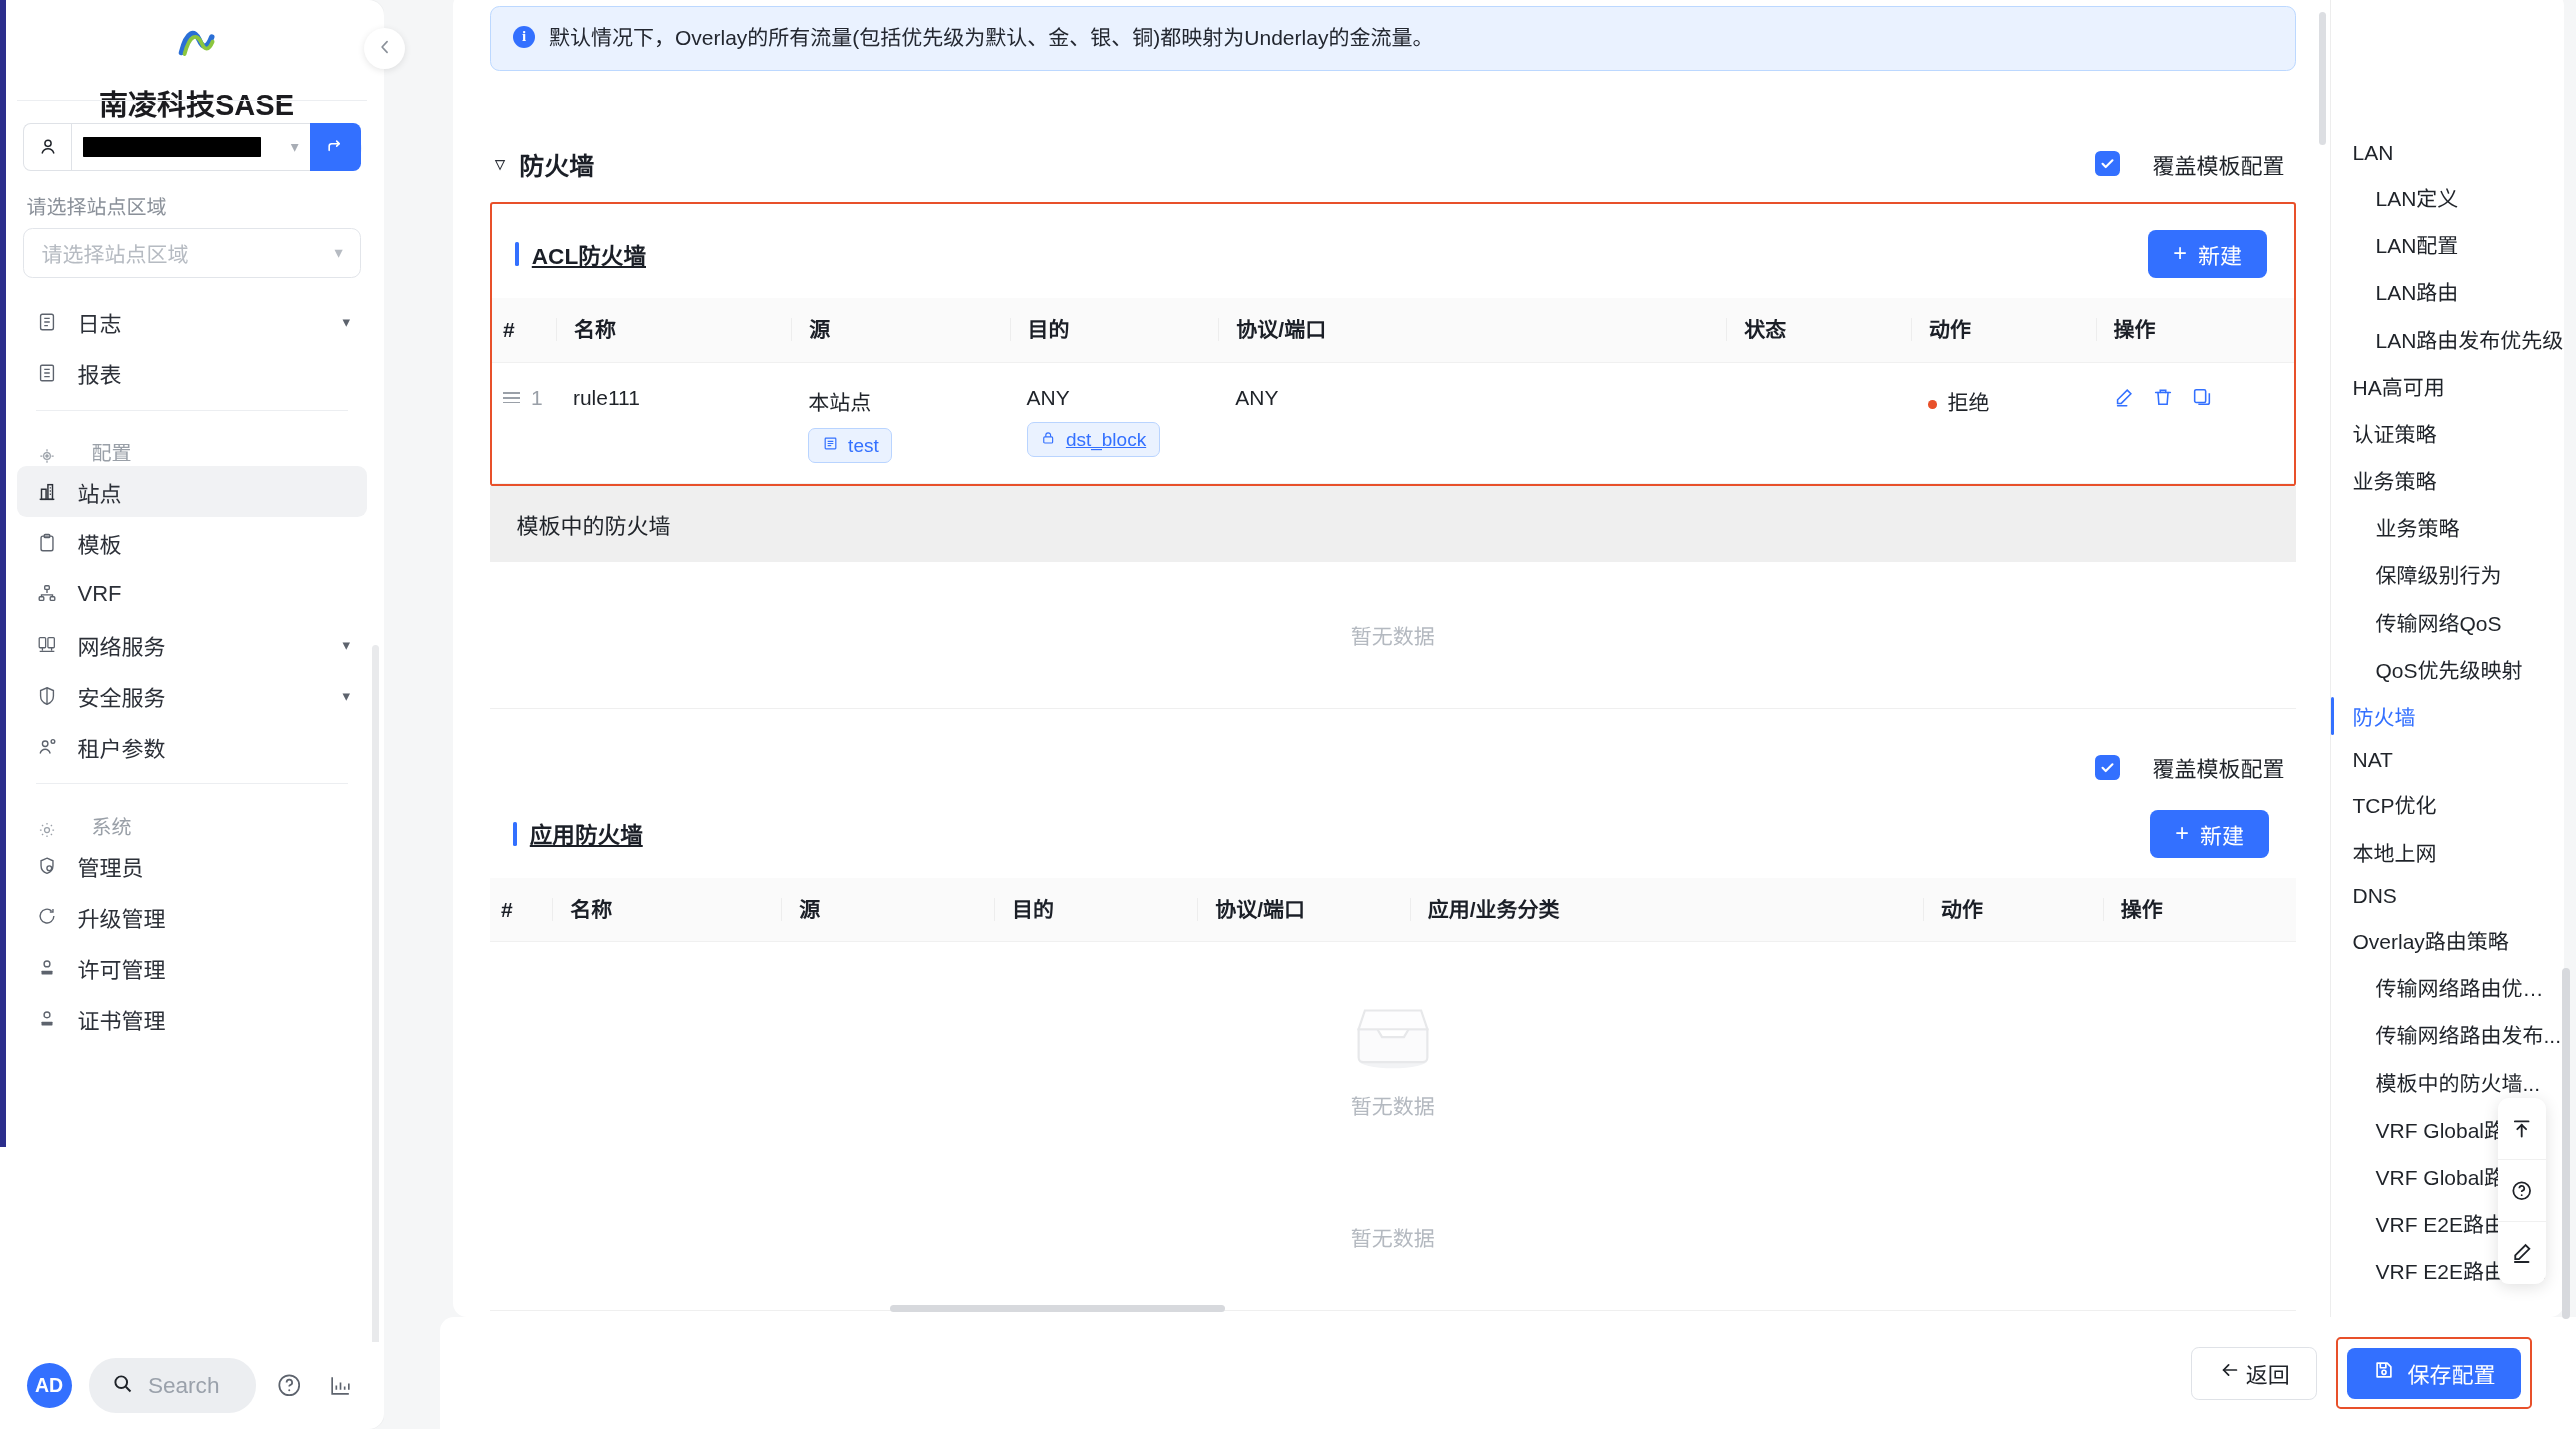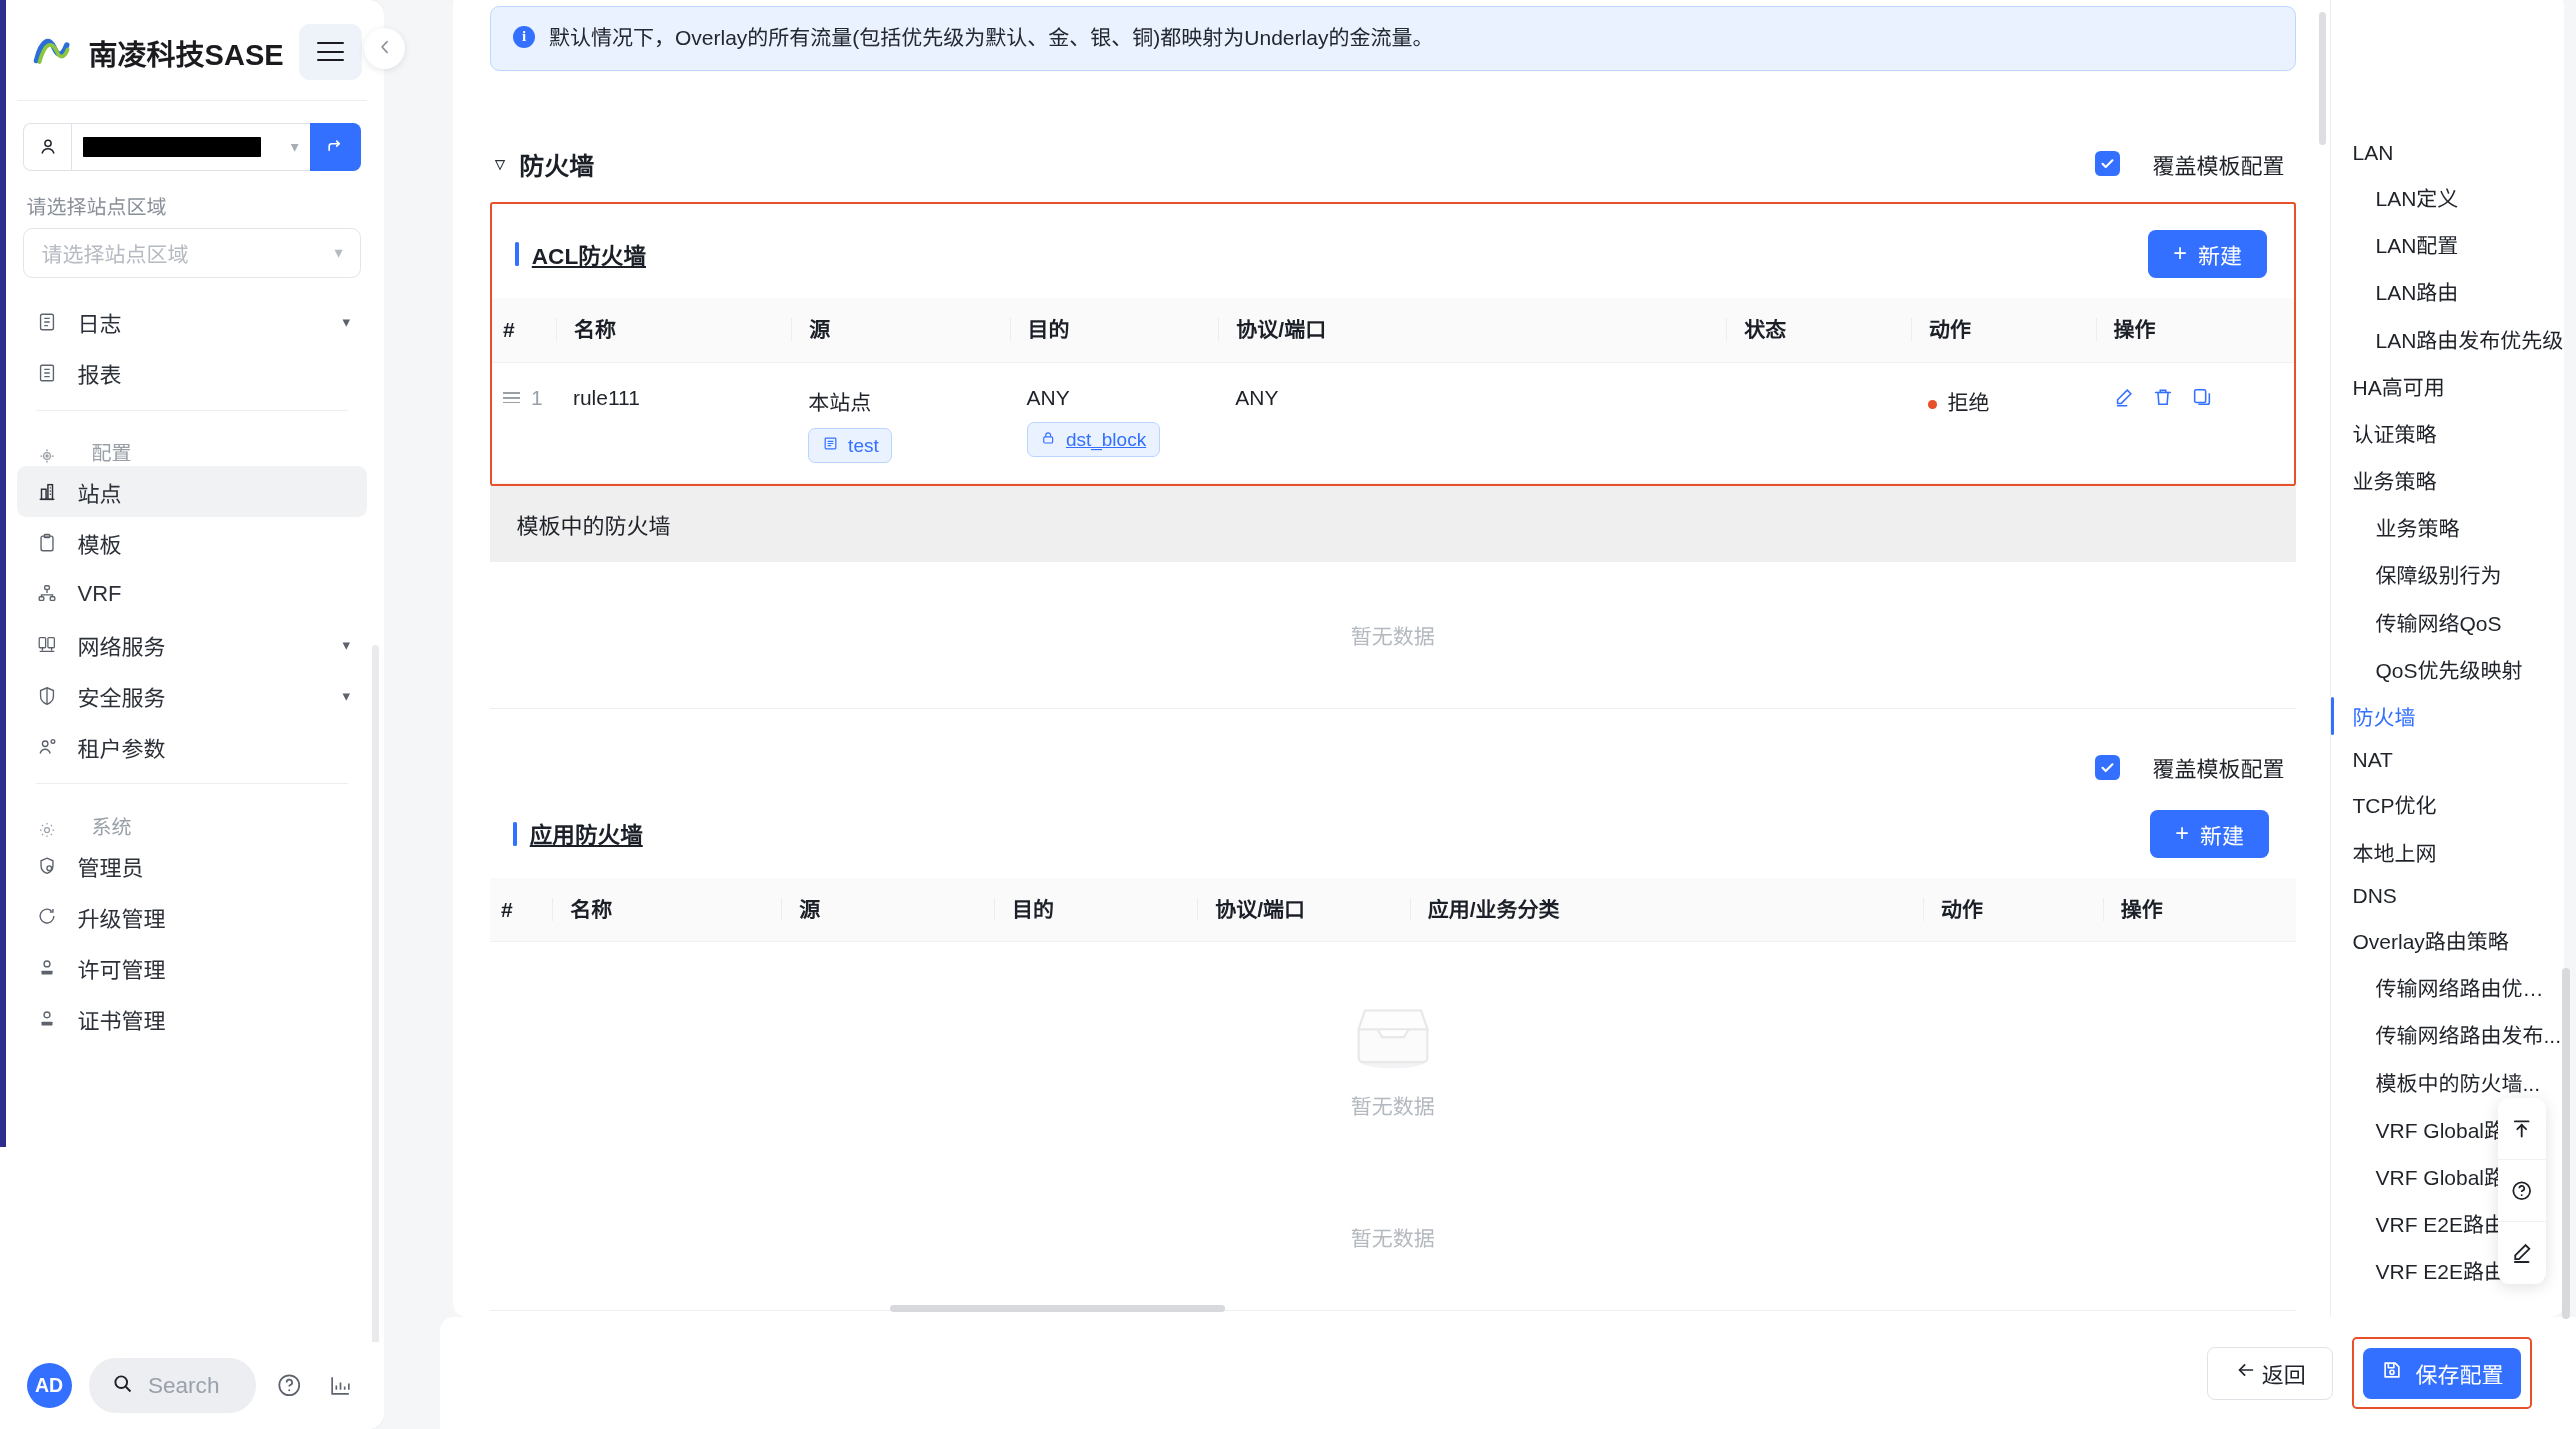--- a/index.html
+++ b/index.html
@@ -30,20 +30,21 @@
   }
   .sb-edge {
     position: absolute; left: 0; top: 0; width: 5.5px; height: 1147px;
     background: #2b2e8c;
   }
   .sb-brand {
     display: flex; align-items: center;
     padding: 23.4px 22px 20px 31px;
     gap: 15.6px;
     height: 100px;
+    flex-direction: column;
   }
   .brand-logo { width: 42px; height: 42px; flex: 0 0 42px; }
   .brand-title {
     font-size: 29px; font-weight: 700; color: #1b1b1f;
     letter-spacing: 0px; white-space: nowrap;
   }
   .burger-btn {
     margin-left: auto;
     width: 64px; height: 56px;
     background: #eef2f9;
@@ -304,21 +305,21 @@
     padding-right: 44px; gap: 0;
   }
   .btn-back {
     height: 53px; padding: 0 26.5px; border:0.8px solid #dfe2e7; background:#fff;
     border-radius: 7.8px; font-size: 22px; color:#1f2329;
     display:flex; align-items:center; gap: 5px; cursor:pointer;
     font-family: inherit;
   }
   .save-wrap { border: 2.3px solid #e8502a; border-radius: 4.7px; padding: 8.6px; margin-left: 19px; }
   .btn-save {
-    height: 51px; padding: 0 18px; background:#3370ff; border:none; color:#fff;
+    height: 51px; padding: 0 26px; background:#3370ff; border:none; color:#fff;
     border-radius: 7.8px; font-size: 22px; display:flex; align-items:center; gap: 12.5px;
     cursor:pointer; font-family: inherit;
   }
 
   
   .vscroll-outer {
     position:absolute; right: 3.1px; top: 86px; width: 7.8px; height: 1217px;
     background: transparent;
   }
   .vscroll-thumb {

